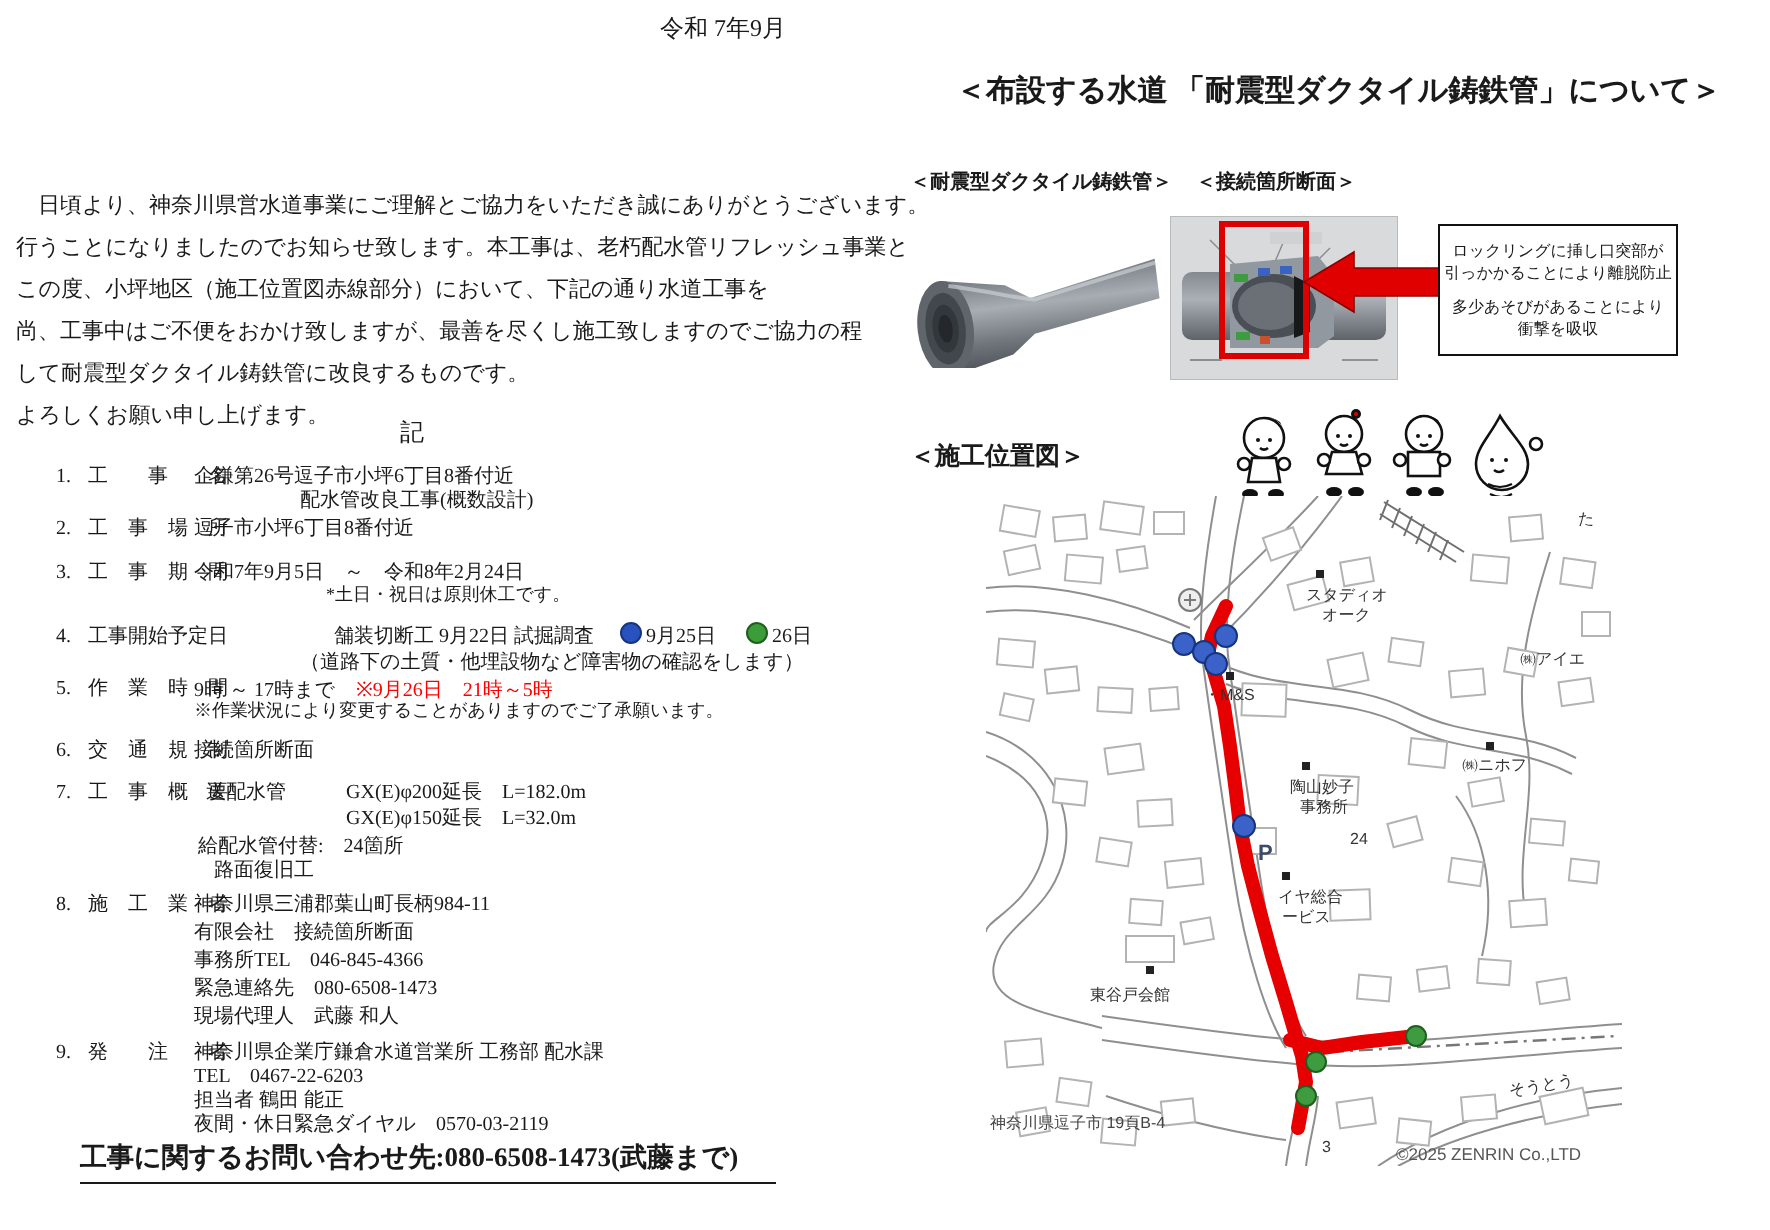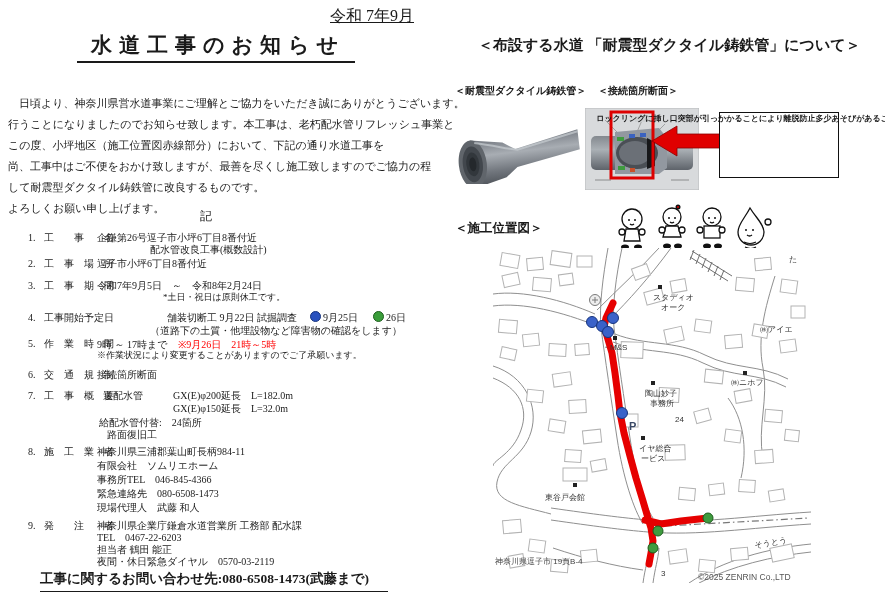--- a/index.html
+++ b/index.html
@@ -1,56 +1,53 @@
 <!DOCTYPE html>
 <html><head>
 <meta charset="utf-8">
 <style>
   html,body{margin:0;padding:0;background:#fff;}
   .page{position:relative;width:885px;height:615px;background:#fff;overflow:hidden;
         font-family:"Liberation Serif","DejaVu Serif",serif;color:#1a1a1a;}
   .abs{position:absolute;white-space:nowrap;}
   .sans{font-family:"Liberation Sans","DejaVu Sans",sans-serif;}
   
-  .date{left:330px;top:6px;font-size:16px;text-decoration:underline;}
+  .date{left:330px;top:6px;font-size:12px;}
   .title-wrap{left:0;top:31px;width:432px;text-align:center;}
   .title{display:inline-block;font-size:21px;font-weight:bold;letter-spacing:7px;
          border-bottom:2px solid #1a1a1a;padding:0 10px 2px 14px;}
   .subtitle{left:0;top:62px;width:432px;text-align:center;font-size:15px;font-weight:bold;}
   .bodytext{left:8px;top:93px;width:440px;font-size:11px;line-height:21px;white-space:nowrap;}
   .ki{left:0;top:208px;width:412px;text-align:center;font-size:12px;}
   .item{font-size:10px;}
   .item .no{display:inline-block;width:16px;}
   .note{font-size:9px;color:#1a1a1a;}
   .red{color:#ff0000;}
   .dot{display:inline-block;width:9px;height:9px;border-radius:50%;vertical-align:-1px;}
   .dot-blue{background:#2a52be;border:1px solid #17357f;}
   .dot-green{background:#3a9d3a;border:1px solid #1e5e1e;}
   .footer{left:40px;top:570px;font-size:13.5px;font-weight:600;}
   .footer-line{left:40px;top:591px;width:348px;height:0;border-top:1.5px solid #1a1a1a;}
   
   .r-heading{left:478px;top:36px;font-size:15px;font-weight:bold;text-align:center;}
   .photo-label{font-size:10px;font-weight:bold;}
   .callout{left:719px;top:112px;width:118px;height:64px;border:1.5px solid #111;background:#fff;
-           display:flex;flex-direction:row;justify-content:center;text-align:center;
-           font-size:8px;font-weight:bold;line-height:11px;}
+           display:flex;flex-direction:column;justify-content:center;text-align:center;
+           font-size:8px;font-weight:normal;line-height:11px;}
   .callout .gap{height:6px;}
   .map-heading{left:455px;top:220px;font-size:12.5px;font-weight:bold;}
   .page-ref{left:495px;top:556px;font-size:8px;color:#444;}
   svg text{font-family:"Liberation Sans","DejaVu Sans",sans-serif;}
 </style>
 </head>
 <body>
 
 <div class="page">
 
   <div class="abs date">令和 7年9月</div>
-  <div class="abs title-wrap">
-    <span class="title">水道工事のお知らせ</span>
-  </div>
 
   <div class="abs bodytext">
     <div>　日頃より、神奈川県営水道事業にご理解とご協力をいただき誠にありがとうございます。</div>
     <div>行うことになりましたのでお知らせ致します。本工事は、老朽配水管リフレッシュ事業と</div>
     <div>この度、小坪地区（施工位置図赤線部分）において、下記の通り水道工事を</div>
     <div>尚、工事中はご不便をおかけ致しますが、最善を尽くし施工致しますのでご協力の程</div>
     <div>して耐震型ダクタイル鋳鉄管に改良するものです。</div>
     <div>よろしくお願い申し上げます。</div>
   </div>
 
@@ -89,21 +86,21 @@
 
   <div class="abs item" style="left:28px;top:389px"><span class="no">7.</span><span>工　事　概　要</span></div>
   <div class="abs item" style="left:103px;top:389px">送配水管</div>
   <div class="abs item" style="left:173px;top:389px">GX(E)φ200延長　L=182.0m</div>
   <div class="abs item" style="left:173px;top:402px">GX(E)φ150延長　L=32.0m</div>
   <div class="abs item" style="left:99px;top:416px">給配水管付替:　24箇所</div>
   <div class="abs item" style="left:107px;top:428px">路面復旧工</div>
 
   <div class="abs item" style="left:28px;top:445px"><span class="no">8.</span><span>施　工　業　者</span></div>
   <div class="abs item" style="left:97px;top:445px">神奈川県三浦郡葉山町長柄984-11</div>
-  <div class="abs item" style="left:97px;top:459px">有限会社　ソムリエホーム</div>
+  <div class="abs item" style="left:97px;top:459px">有限会社　接続箇所断面</div>
   <div class="abs item" style="left:97px;top:473px">事務所TEL　046-845-4366</div>
   <div class="abs item" style="left:97px;top:487px">緊急連絡先　080-6508-1473</div>
   <div class="abs item" style="left:97px;top:501px">現場代理人　武藤 和人</div>
 
   <div class="abs item" style="left:28px;top:519px"><span class="no">9.</span><span>発　　注　　者</span></div>
   <div class="abs item" style="left:97px;top:519px">神奈川県企業庁鎌倉水道営業所 工務部 配水課</div>
   <div class="abs item" style="left:97px;top:531px">TEL　0467-22-6203</div>
   <div class="abs item" style="left:97px;top:543px">担当者 鶴田 能正</div>
   <div class="abs item" style="left:97px;top:555px">夜間・休日緊急ダイヤル　0570-03-2119</div>
 

